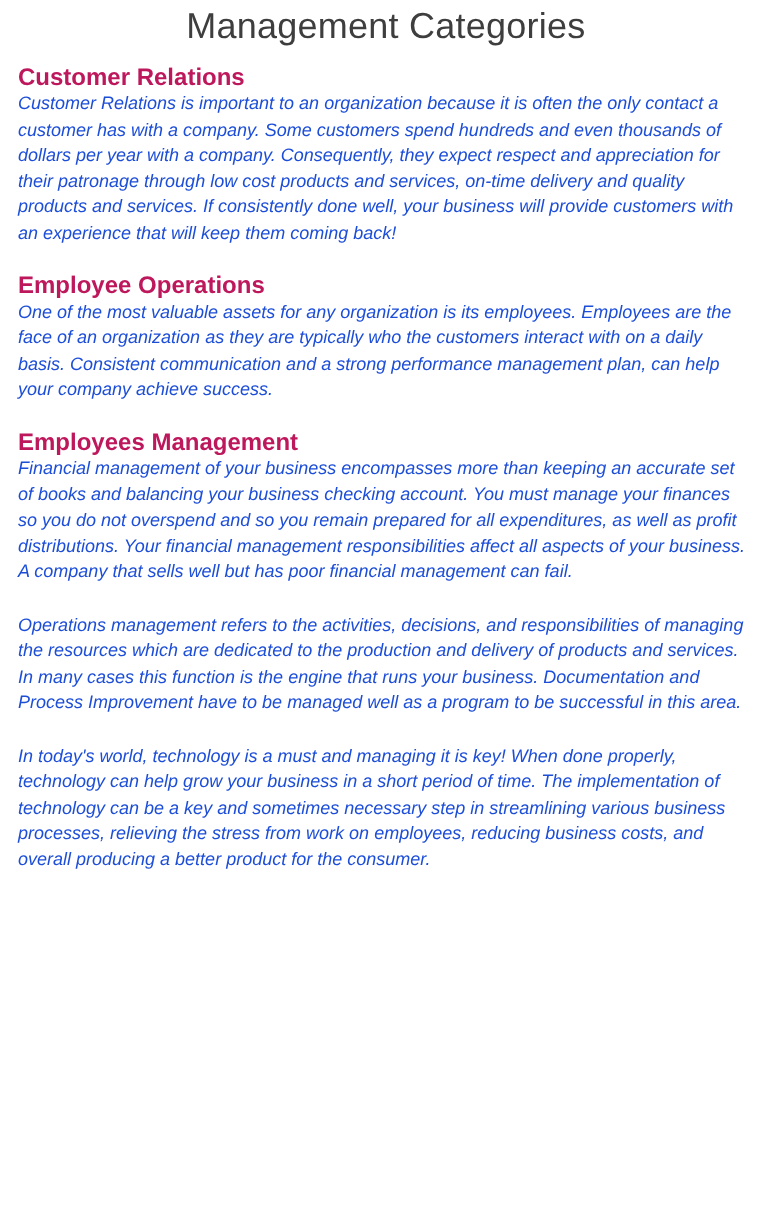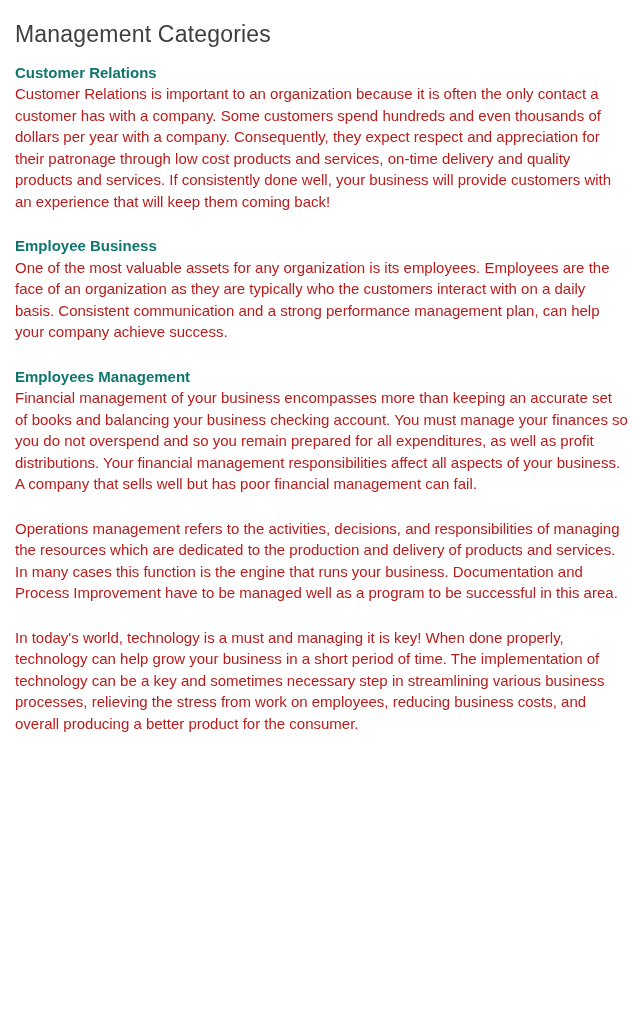--- a/index.html
+++ b/index.html
@@ -14,59 +14,61 @@
     font-family: "Liberation Sans", "DejaVu Sans", sans-serif;
   }
   .page {
     box-sizing: border-box;
     width: 636px;
     height: 1024px;
     padding: 4px 8px 0 15px;
     background: #ffffff;
   }
   .page-title {
-    font-size: 23px;
+    font-size: 30px;
     font-weight: 400;
     color: #3e3e3e;
     line-height: 1.25;
-    margin: 16px 0 13px 0;
+    margin: 0 0 13px 0;
     letter-spacing: 0.2px;
+    text-align: center;
   }
   .section {
     margin: 0 0 23px 0;
   }
   .section-heading {
-    font-size: 15px;
+    font-size: 20px;
     font-weight: 700;
-    color: #0f766e;
+    color: #be185d;
     line-height: 21.5px;
     margin: 0;
   }
   .section-body {
     font-size: 15px;
     font-weight: 400;
-    color: #b91c1c;
+    color: #1d4ed8;
     line-height: 21.5px;
     margin: 0;
+    font-style: italic;
   }
 </style>
 </head>
 <body>
 
 <div class="page">
 
   <h1 class="page-title">Management Categories</h1>
 
   <div class="section">
     <h2 class="section-heading">Customer Relations</h2>
     <p class="section-body">Customer Relations is important to an organization because it is often the only contact a customer has with a company. Some customers spend hundreds and even thousands of dollars per year with a company. Consequently, they expect respect and appreciation for their patronage through low cost products and services, on-time delivery and quality products and services. If consistently done well, your business will provide customers with an experience that will keep them coming back!</p>
   </div>
 
   <div class="section">
-    <h2 class="section-heading">Employee Business</h2>
+    <h2 class="section-heading">Employee Operations</h2>
     <p class="section-body">One of the most valuable assets for any organization is its employees. Employees are the face of an organization as they are typically who the customers interact with on a daily basis. Consistent communication and a strong performance management plan, can help your company achieve success.</p>
   </div>
 
   <div class="section">
   </div>
 
 
   <div class="section">
     <h2 class="section-heading">Employees Management</h2>
     <p class="section-body">Financial management of your business encompasses more than keeping an accurate set of books and balancing your business checking account. You must manage your finances so you do not overspend and so you remain prepared for all expenditures, as well as profit distributions. Your financial management responsibilities affect all aspects of your business. A company that sells well but has poor financial management can fail.</p>

